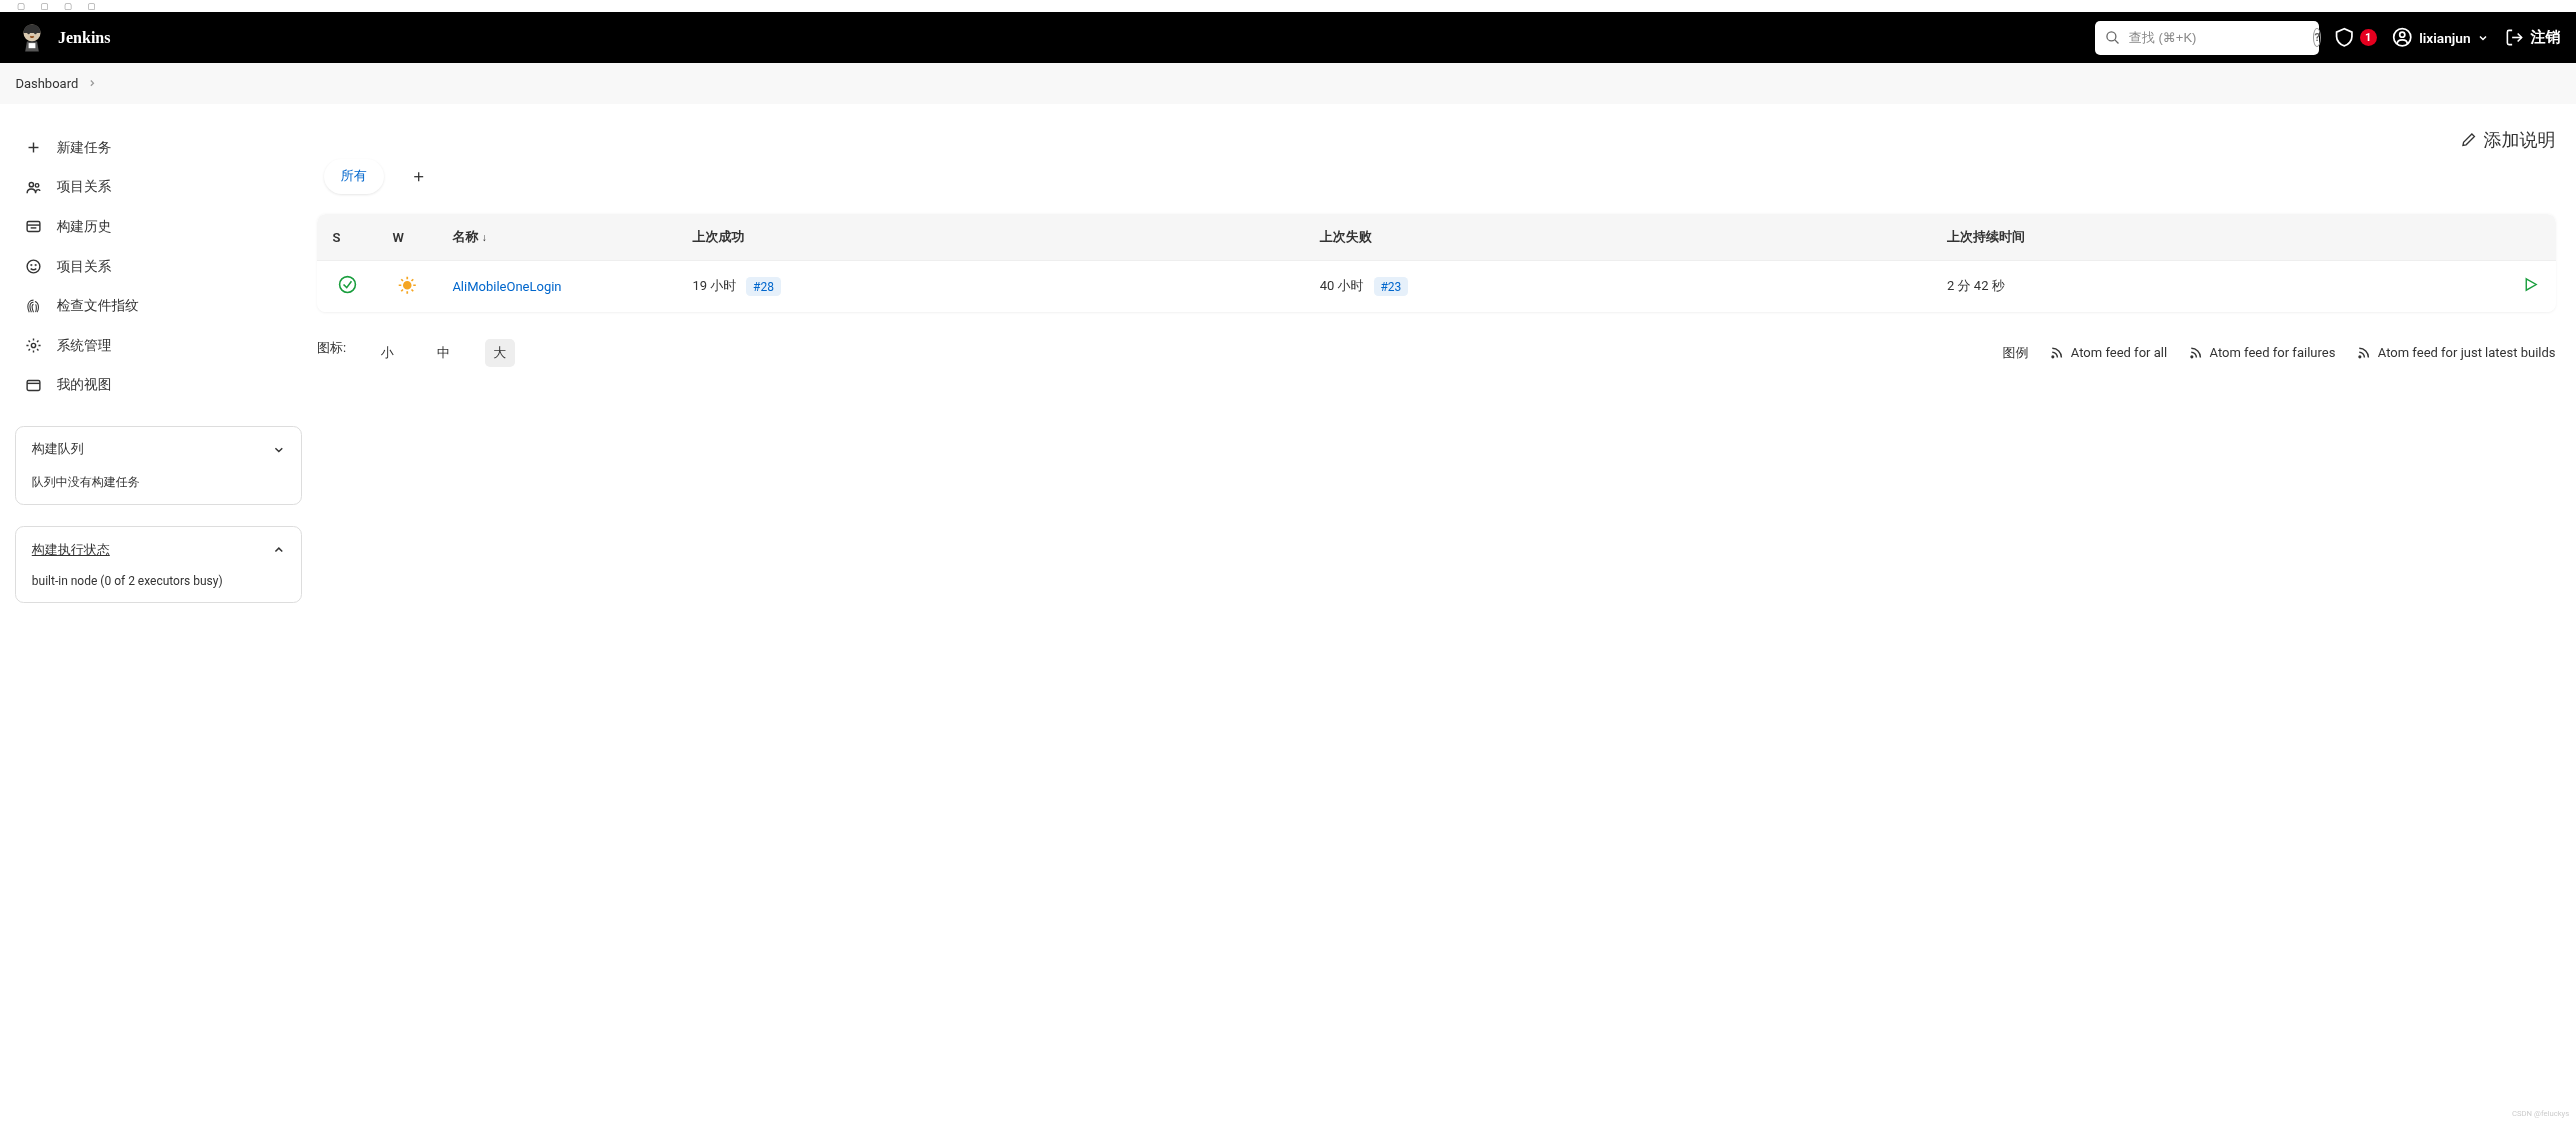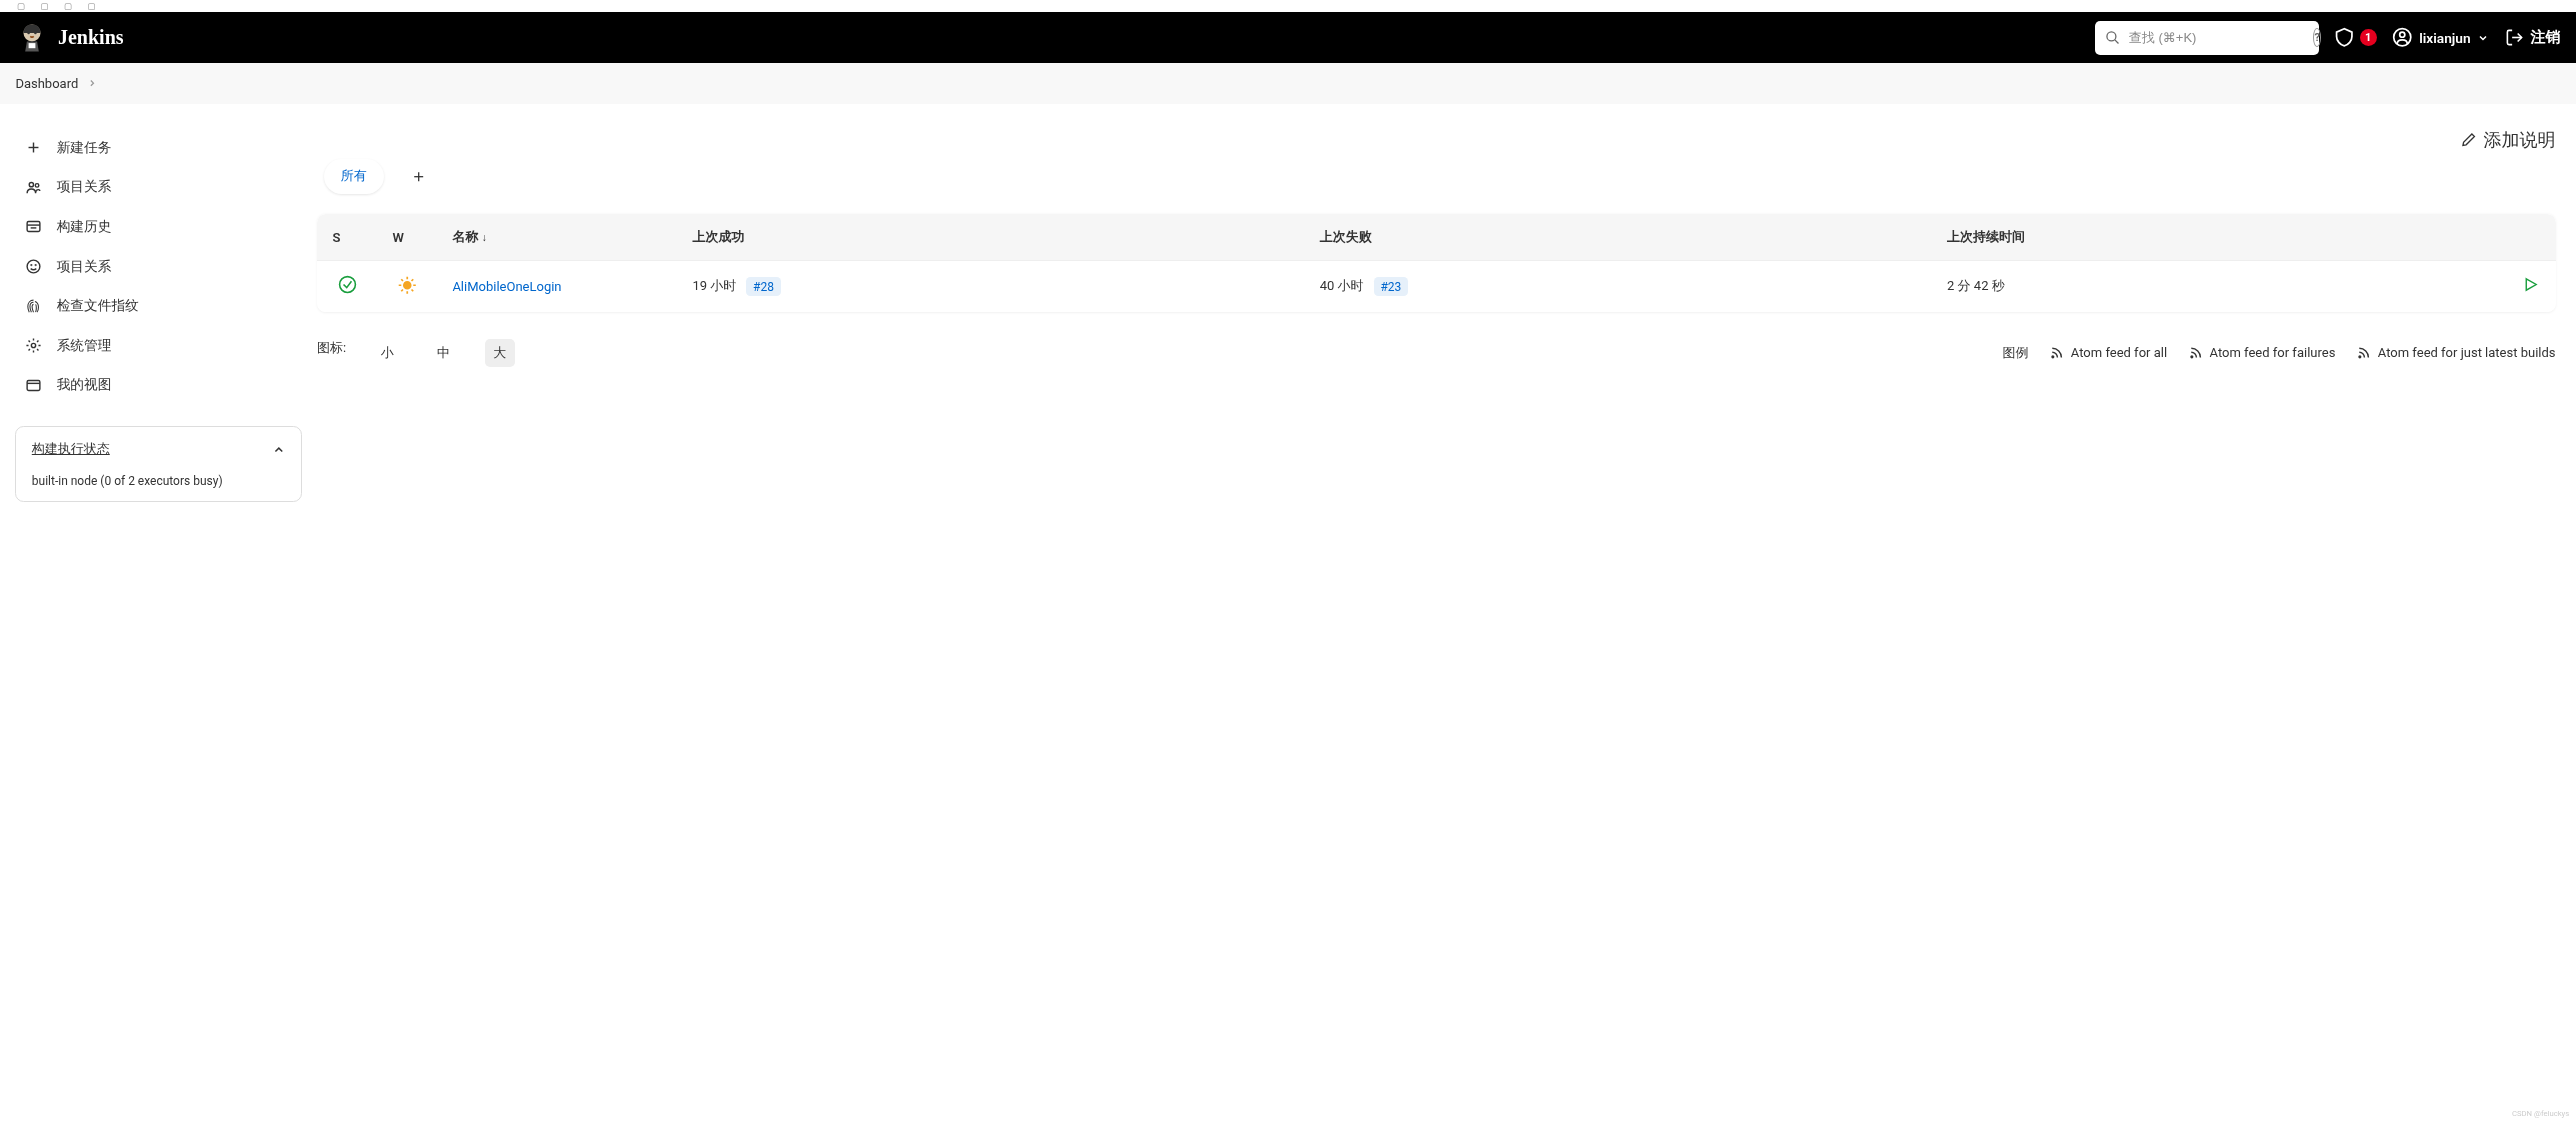--- a/index.html
+++ b/index.html
@@ -6,21 +6,21 @@
     body { font-family: -apple-system, BlinkMacSystemFont, "Segoe UI", Roboto, sans-serif; background: #fff; color: #333; }
     
     
     .browser-strip { height: 12px; background: #fff; display: flex; gap: 15.4px; padding: 0 17px; align-items: center; font-size: 8.6px; color: #888; }
     .browser-strip span { display: inline-flex; align-items: center; gap: 3.4px; }
     
     
     .header { background: #000; color: #fff; height: 51px; display: flex; align-items: center; padding: 0 15.4px; gap: 15.4px; }
     .logo-section { display: flex; align-items: center; gap: 8.6px; }
     .logo-icon { width: 34px; height: 34px; display: flex; align-items: center; justify-content: center; }
-    .logo-text { font-family: Georgia, serif; font-weight: bold; font-size: 20px; }
+    .logo-text { font-family: Georgia, serif; font-weight: bold; font-size: 16px; }
     .header-spacer { flex: 1; }
     .search-box { background: #fff; border-radius: 5.1px; width: 224px; height: 34px; display: flex; align-items: center; padding: 0 10.3px; gap: 8.6px; color: #333; }
     .search-box input { border: none; outline: none; flex: 1; font-size: 13px; background: transparent; }
     .search-box input::placeholder { color: #888; }
     .help-circle { border: 1.7px solid #999; border-radius: 50%; width: 19px; height: 19px; display: flex; align-items: center; justify-content: center; font-size: 11px; color: #666; font-weight: bold; }
     .alert-badge { display: flex; align-items: center; gap: 5.1px; }
     .alert-count { background: #e6001f; color: #fff; border-radius: 50%; width: 17px; height: 17px; display: flex; align-items: center; justify-content: center; font-size: 11px; font-weight: bold; }
     .user-section { display: flex; align-items: center; gap: 6.8px; font-size: 13.7px; font-weight: 600; cursor: pointer; }
     .logout-section { display: flex; align-items: center; gap: 6.8px; font-size: 15px; font-weight: 600; cursor: pointer; }
     
@@ -233,20 +233,29 @@
         <span class="nav-icon">
             <svg width="17" height="17" viewBox="0 0 24 24" fill="none" stroke="#333" stroke-width="2">
               <rect x="3" y="5" width="18" height="14" rx="2"></rect>
               <line x1="3" y1="9" x2="21" y2="9"></line>
             </svg>
           </span>
         <span>我的视图</span>
       </li>
     </ul>
 
+    <div class="side-panel">
+      <div class="side-panel-header">
+        <span class="side-panel-title">构建队列</span>
+        <svg width="13.7" height="13.7" viewBox="0 0 24 24" fill="none" stroke="#333" stroke-width="2.5">
+            <polyline points="6 9 12 15 18 9"></polyline>
+          </svg>
+      </div>
+      <div class="side-panel-body">队列中没有构建任务</div>
+    </div>
 
     <div class="side-panel">
       <div class="side-panel-header">
         <span class="side-panel-title underlined">构建执行状态</span>
         <svg width="13.7" height="13.7" viewBox="0 0 24 24" fill="none" stroke="#333" stroke-width="2.5">
             <polyline points="6 15 12 9 18 15"></polyline>
           </svg>
       </div>
       <div class="side-panel-body">built-in node (0 of 2 executors busy)</div>
     </div>

